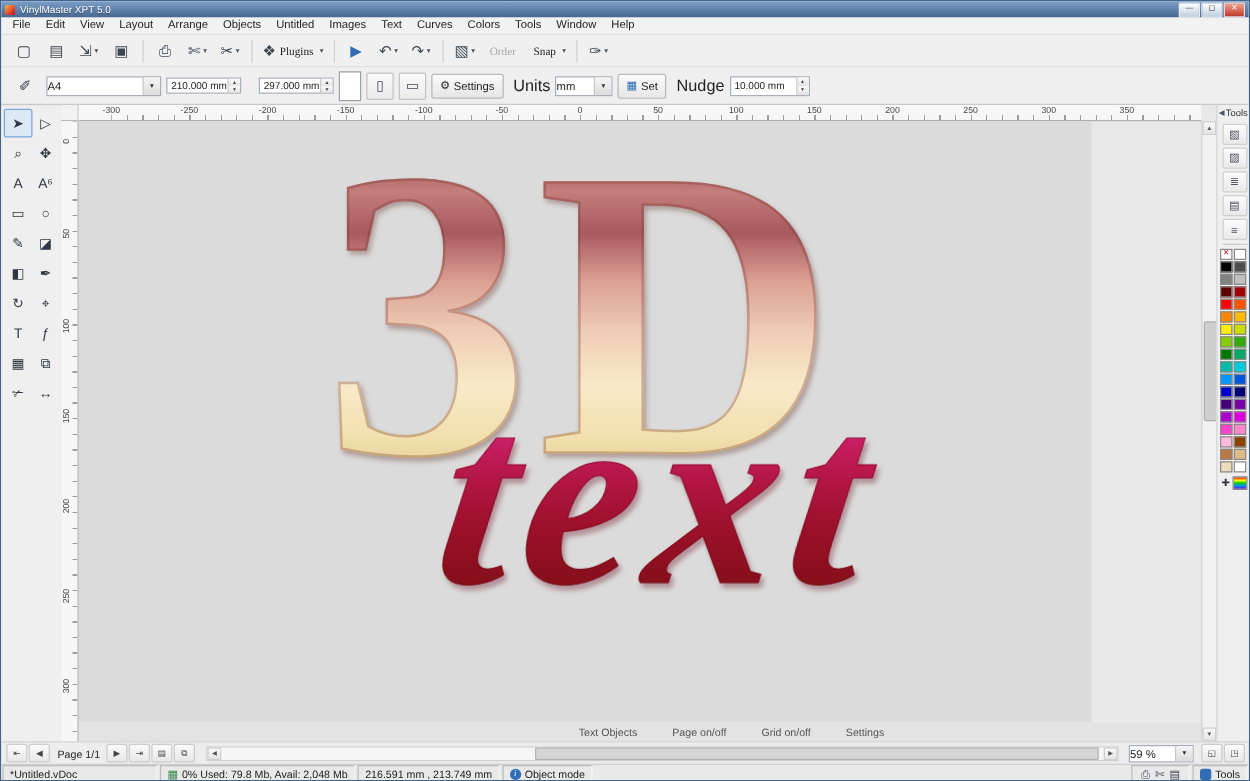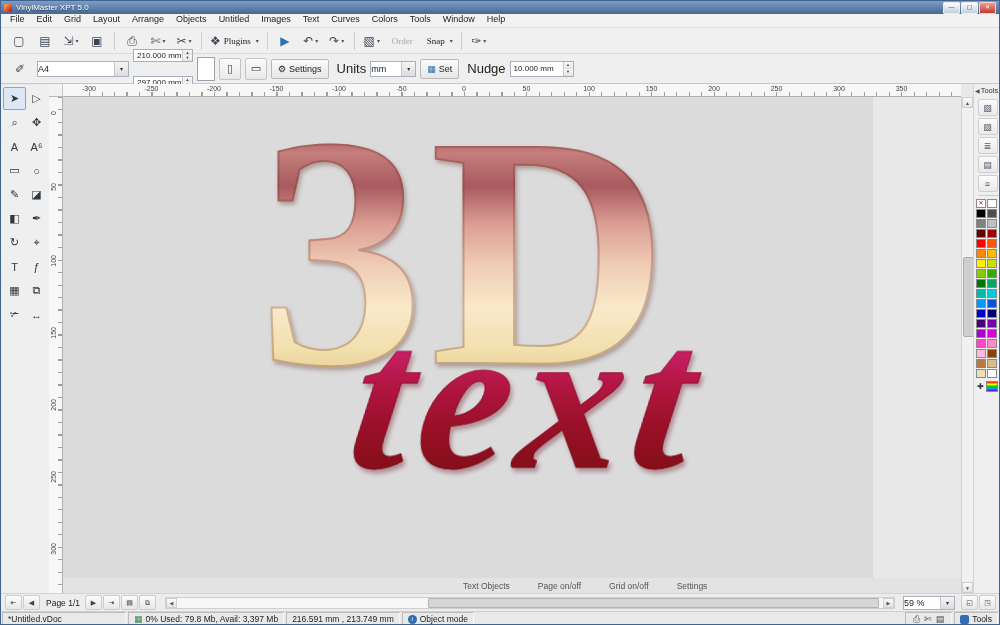--- a/index.html
+++ b/index.html
@@ -38,21 +38,21 @@
     border-bottom:1px solid #c9c9c9;display:flex;align-items:center;padding-left:6px;box-sizing:border-box;gap:4px;}
   .combo{height:16px;background:#fff;border:1px solid #a7b0bb;display:flex;align-items:center;
     font-size:9px;padding-left:0;box-sizing:border-box;}
   .combo .dd-box{margin-left:auto;width:13px;height:100%;background:linear-gradient(#f5f5f5,#dcdcdc);
     border-left:1px solid #c6c6c6;display:flex;align-items:center;justify-content:center;font-size:6px;color:#333;}
   .spin{width:60px;height:13px;background:#fff;border:1px solid #a7b0bb;font-size:8px;
     display:flex;align-items:center;padding-left:3px;box-sizing:border-box;position:relative;}
   .spin .arrows{position:absolute;right:0;top:0;width:10px;height:100%;display:flex;flex-direction:column;}
   .spin .arrows span{flex:1;font-size:4px;line-height:5px;text-align:center;
     background:linear-gradient(#fafafa,#e2e2e2);border-left:1px solid #c9c9c9;color:#444;}
-  .spin-stack{display:flex;flex-direction:column;gap:14px;}
+  .spin-stack{display:flex;flex-direction:row;gap:14px;}
   .push-btn{height:18px;display:flex;align-items:center;gap:3px;padding:0 6px;border:1px solid #b9b9b9;
     border-radius:2px;background:linear-gradient(#fbfbfb,#e6e6e6);font-size:9px;color:#222;}
   .small-icon-btn{width:20px;height:20px;display:flex;align-items:center;justify-content:center;
     border:1px solid #c4c4c4;border-radius:2px;background:linear-gradient(#fbfbfb,#e9e9e9);font-size:11px;color:#445;}
   .mini-label{font-size:13px;color:#222;margin-left:4px;}
   .page-preview{width:16px;height:22px;background:#fff;border:1px solid #9aa2ac;}
 
   
   #workspace{position:absolute;left:0;top:83px;width:1000px;height:509px;background:#e8e8e8;}
 
@@ -158,21 +158,21 @@
     <div id="app-icon"></div>
     <div id="title-text">VinylMaster XPT 5.0</div>
     <div class="winbtn">—</div>
     <div class="winbtn">▢</div>
     <div class="winbtn close">✕</div>
   </div>
 
   <div id="menubar">
       <div class="menu-item">File</div>
       <div class="menu-item">Edit</div>
-      <div class="menu-item">Grid</div>
+      <div class="menu-item">View</div>
       <div class="menu-item">Layout</div>
       <div class="menu-item">Arrange</div>
       <div class="menu-item">Objects</div>
       <div class="menu-item">Untitled</div>
       <div class="menu-item">Images</div>
       <div class="menu-item">Text</div>
       <div class="menu-item">Curves</div>
       <div class="menu-item">Colors</div>
       <div class="menu-item">Tools</div>
       <div class="menu-item">Window</div>
@@ -497,21 +497,21 @@
     <span id="pb-right-icons" style="display:flex">
         <div class="pb-btn">◱</div>
         <div class="pb-btn">◳</div>
       </span>
   </div>
 
   <div id="statusbar">
     <div class="sb-seg" id="sb-doc">*Untitled.vDoc</div>
     <div class="sb-seg">
       <span id="sb-mem-icon">▦</span>
-      <span>0%  Used: 79.8 Mb, Avail: 3,397 Mb</span>
+      <span>0%  Used: 79.8 Mb, Avail: 2,048 Mb</span>
     </div>
     <div class="sb-seg">216.591 mm , 213.749 mm</div>
     <div class="sb-seg">
       <span id="sb-mode-icon">i</span>
       <span>Object mode</span>
     </div>
     <div class="sb-spacer"></div>
     <div class="sb-seg" id="sb-icons">
         <span class="sb-icon">⎙</span>
         <span class="sb-icon">✄</span>

